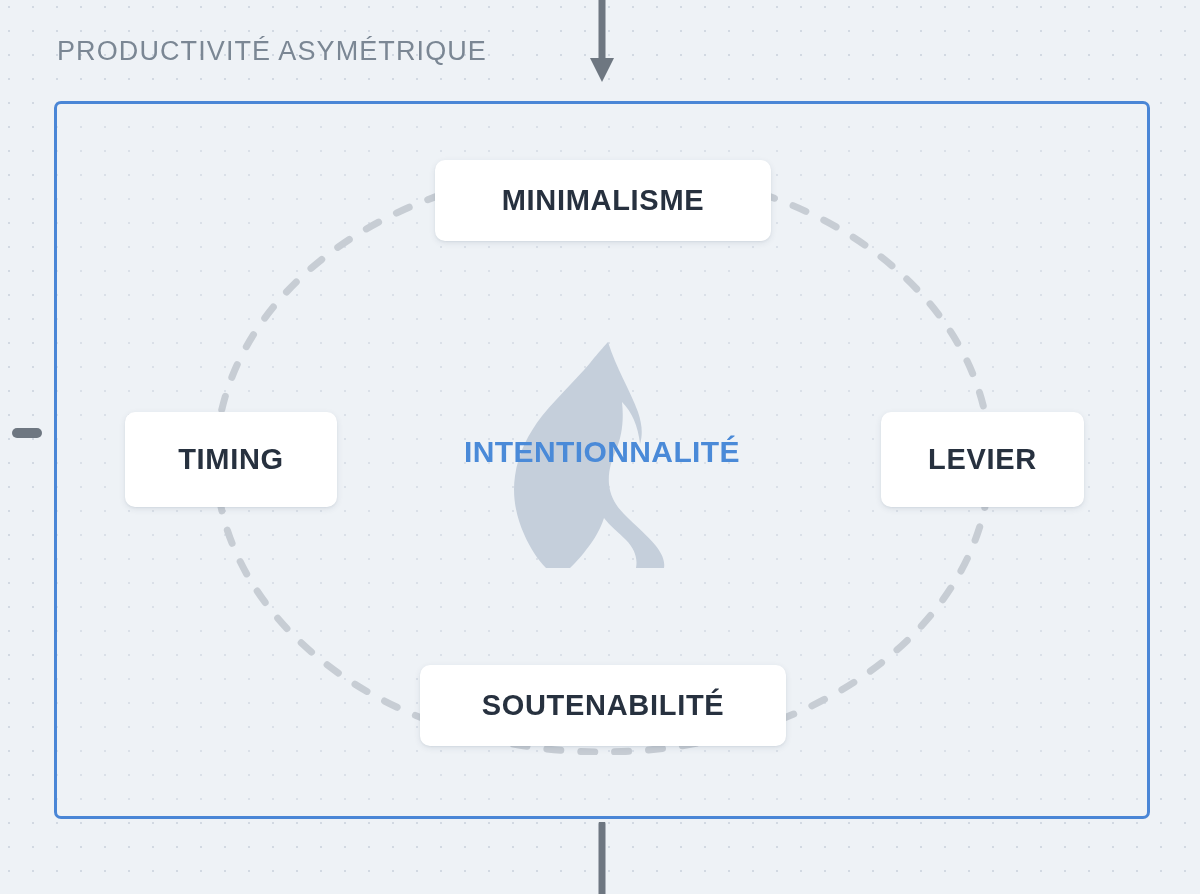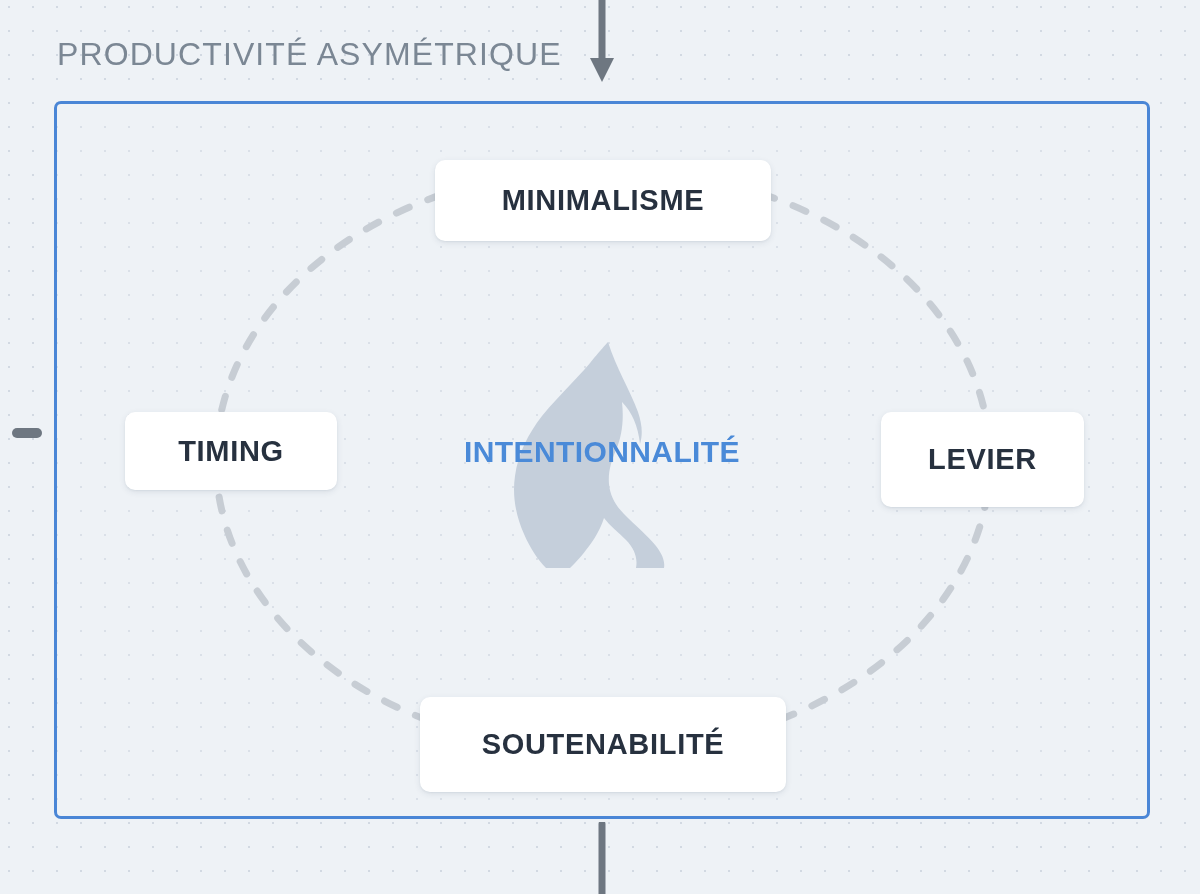--- a/index.html
+++ b/index.html
@@ -22,21 +22,21 @@
       radial-gradient(circle at 1px 1px, #d2d9e2 1.25px, transparent 1.4px);
     background-size: 24px 24px;
     background-position: 8px 6px;
   }
 
   
   .section-title {
     position: absolute;
     left: 57px;
     top: 38px;
-    font-size: 32px;
+    font-size: 27px;
     font-weight: 400;
     letter-spacing: 1.1px;
     color: #7b8794;
     white-space: nowrap;
     line-height: 1;
   }
 
   
   .connector {
     position: absolute;
@@ -114,23 +114,23 @@
   .card .card-label {
     font-size: 29px;
     font-weight: 700;
     letter-spacing: 0.7px;
     color: #27313f;
     line-height: 1;
     white-space: nowrap;
   }
 
   #card-top    { left: 435px; top: 160px;  width: 336px; height: 81px; }
-  #card-left   { left: 125px; top: 412px;  width: 212px; height: 78px; }
+  #card-left   { left: 125px; top: 412px;  width: 212px; height: 95px; }
   #card-right  { left: 881px; top: 412px;  width: 203px; height: 95px; }
-  #card-bottom { left: 420px; top: 665px;  width: 366px; height: 95px; margin-top: 32px; }
+  #card-bottom { left: 420px; top: 665px;  width: 366px; height: 81px; }
 </style>
 </head>
 <body>
 
 <div id="canvas">
 
   <div class="section-title">PRODUCTIVITÉ ASYMÉTRIQUE</div>
 
   <svg class="connector" style="left:586px; top:-6px; width:32px; height:100px;" viewBox="0 0 32 100">
     <line x1="16" y1="0" x2="16" y2="72" stroke="#6e7781" stroke-width="7"></line>

